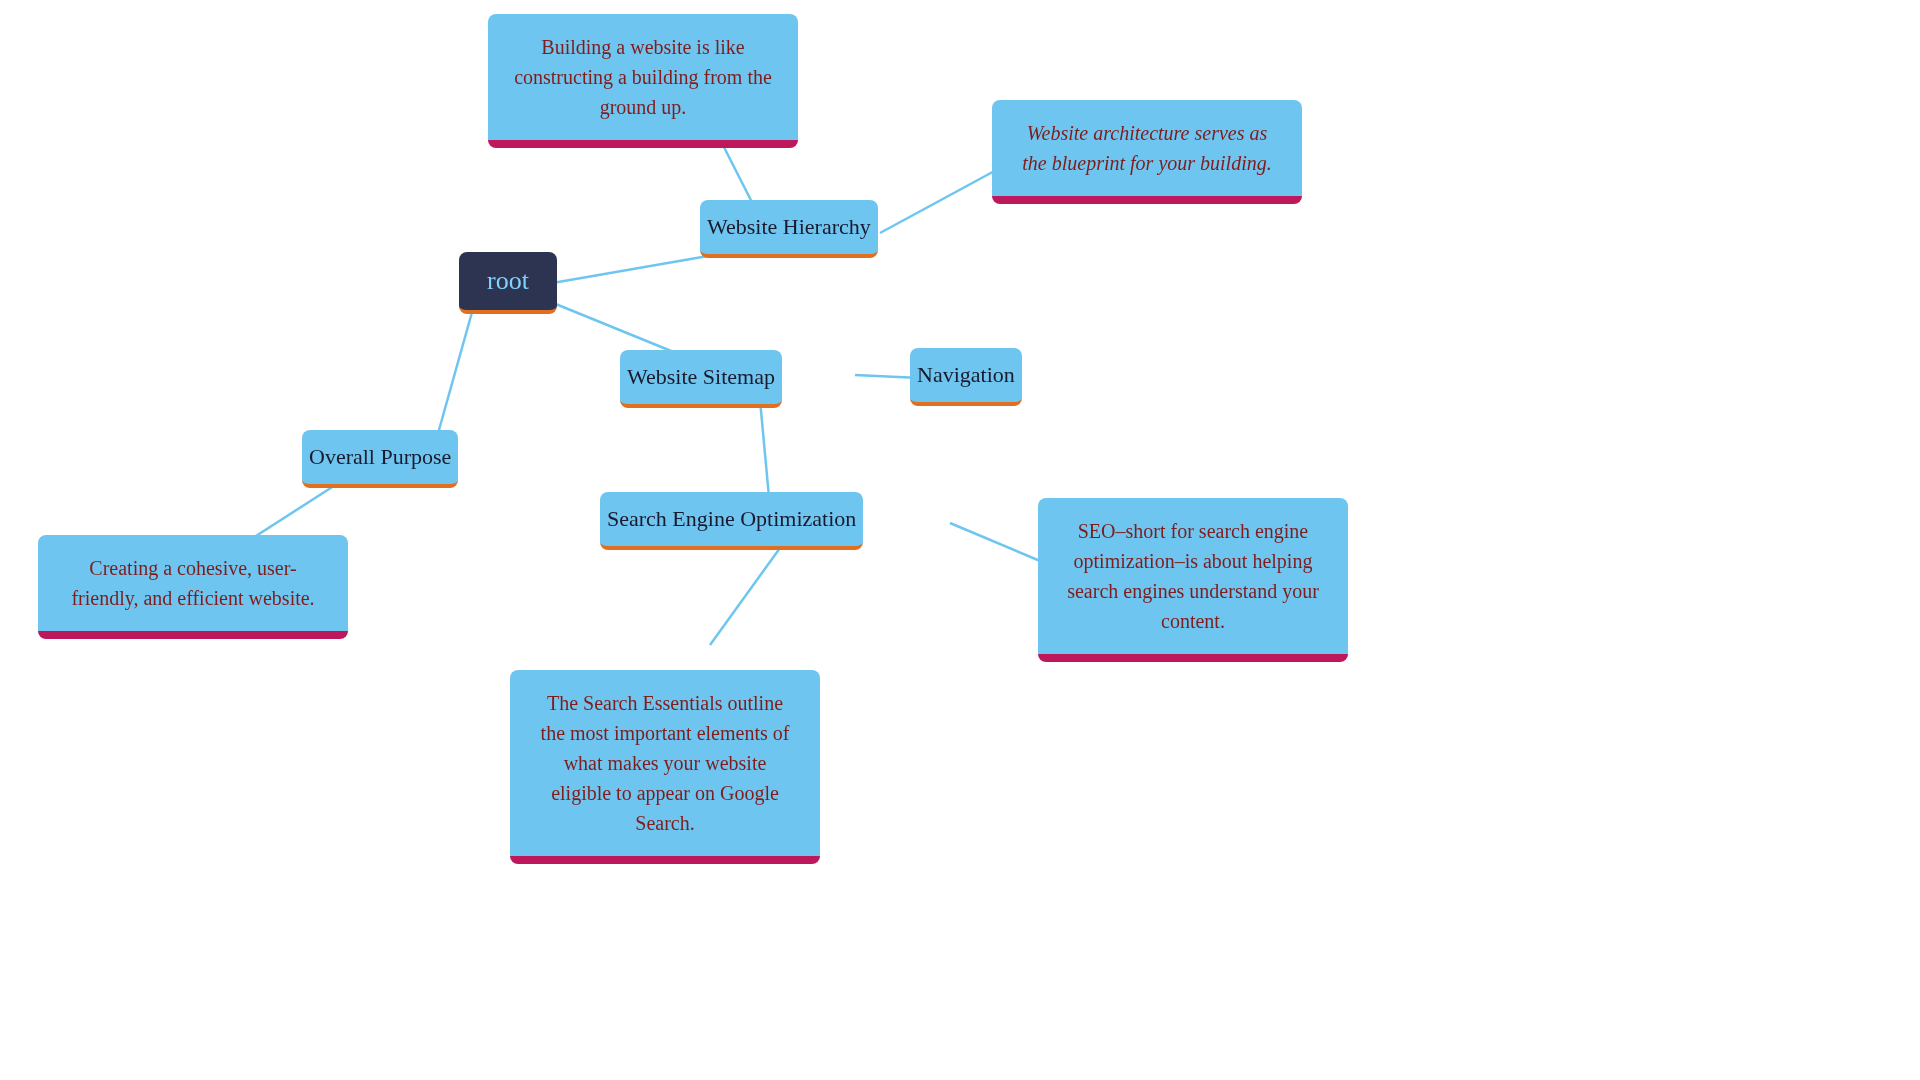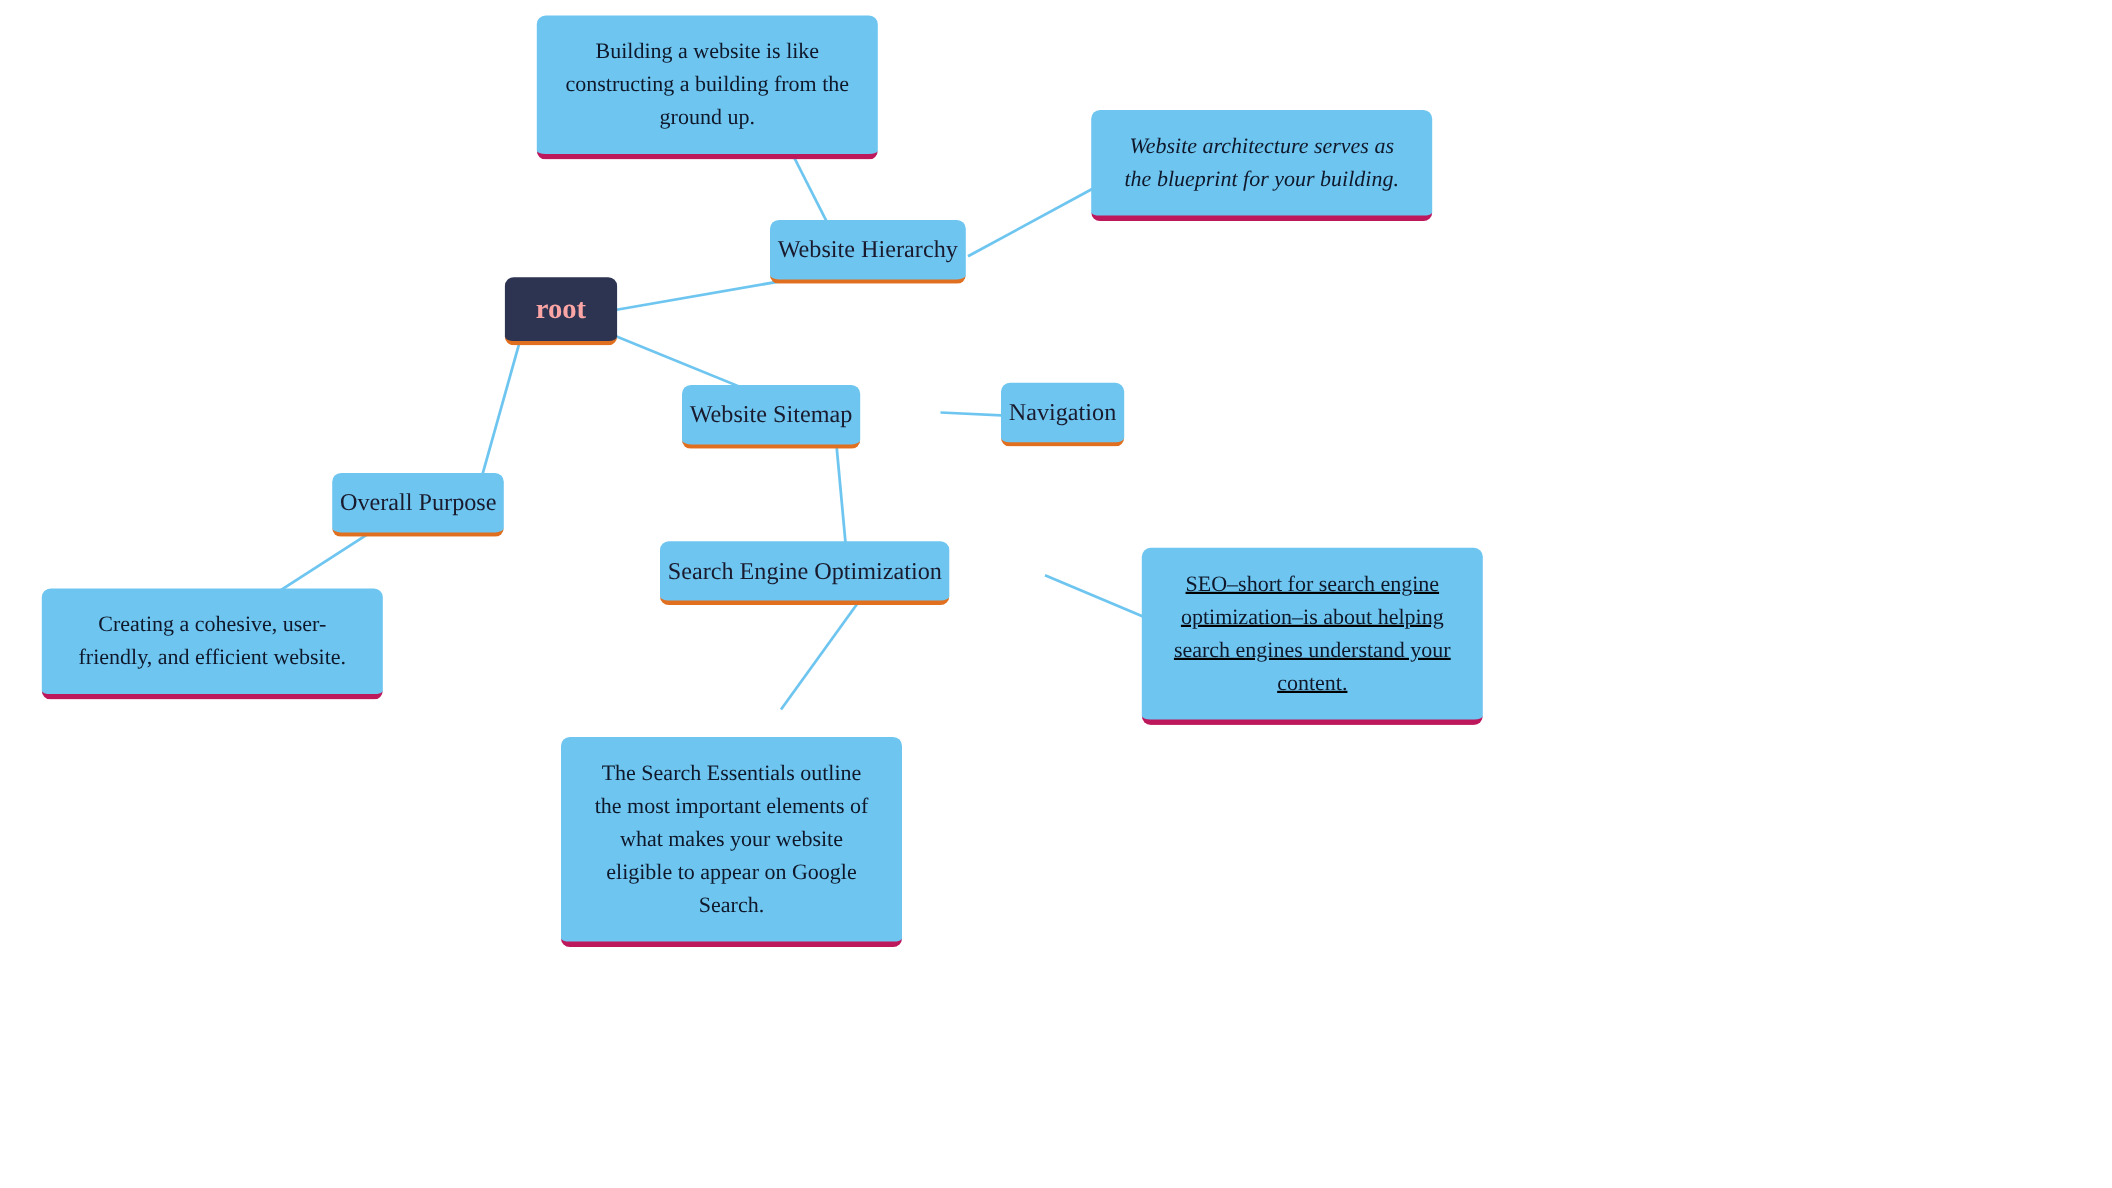--- a/index.html
+++ b/index.html
@@ -33,37 +33,37 @@
       color: #1a1a2e;
       font-size: 22px;
       padding: 14px 7px;
       text-align: center;
       white-space: nowrap;
     }
 
     .node-box-wide {
       background: #6ec6f0;
       border-radius: 8px;
-      border-bottom: 5px solid #be185d;
-      color: #0f172a;
+      border-bottom: 8px solid #be185d;
+      color: #7f1d1d;
       font-size: 20px;
       padding: 18px 26px;
       text-align: center;
       max-width: 310px;
       white-space: normal;
       line-height: 1.5;
     }
 
     .node-root {
       background: #2d3452;
       border-radius: 8px;
       border-bottom: 4px solid #e07020;
-      color: #fca5a5;
+      color: #7dd3fc;
       font-size: 26px;
-      font-weight: bold;
+      font-weight: normal;
       padding: 14px 28px;
       text-align: center;
     }
   </style>
 </head>
 <body>
 
 <svg class="connections">
 
   <line x1="541" y1="298" x2="730" y2="375" stroke="#6ec6f0" stroke-width="2.5"></line>
@@ -116,19 +116,19 @@
 </div>
 
 <div class="node" style="left:992px; top:100px;font-style:italic;">
   <div class="node-box-wide">Website architecture serves as the blueprint for your building.</div>
 </div>
 
 <div class="node" style="left:38px; top:535px;">
   <div class="node-box-wide">Creating a cohesive, user-friendly, and efficient website.</div>
 </div>
 
-<div class="node" style="left:1038px; top:498px;text-decoration:underline;">
+<div class="node" style="left:1038px; top:498px;">
   <div class="node-box-wide">SEO–short for search engine optimization–is about helping search engines understand your content.</div>
 </div>
 
 <div class="node" style="left:510px; top:630px;margin-top:40px;">
   <div class="node-box-wide">The Search Essentials outline the most important elements of what makes your website eligible to appear on Google Search.</div>
 </div>
 
 </body></html>

